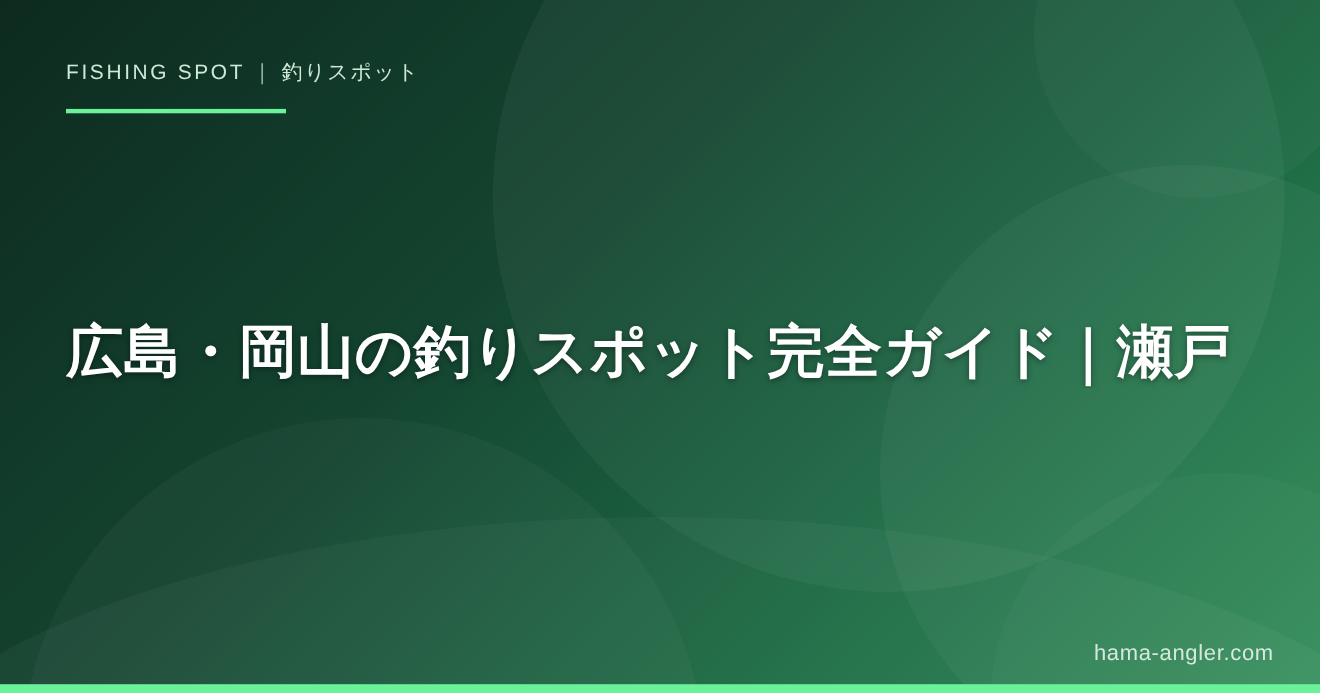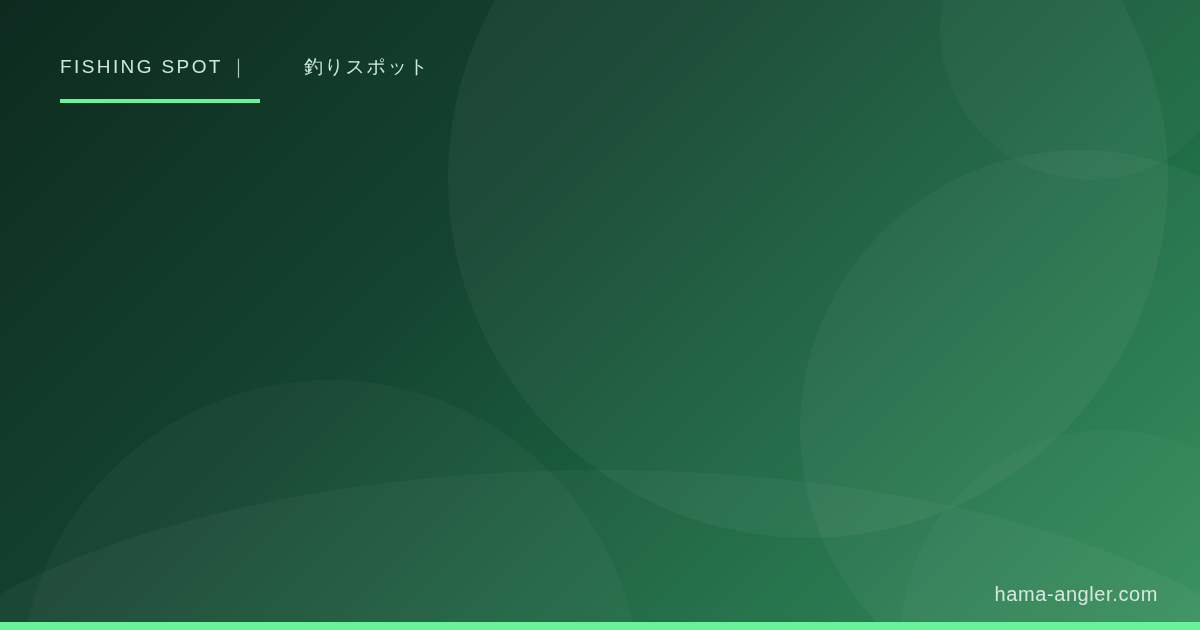--- a/index.html
+++ b/index.html
@@ -77,21 +77,20 @@
     line-height: 1.2;
     font-weight: 400;
   }
   .eyebrow .sep {
     display: inline-block;
     padding: 0 6px;
     color: #a9cfba;
   }
   .eyebrow .jp {
     letter-spacing: 1.6px;
-    margin-left: 48px;
   }
   .eyebrow-rule {
     margin-top: 20px;
     width: 200px;
     height: 4px;
     background: #6af29b;
   }
 
   .title {
     position: absolute;
@@ -142,20 +141,21 @@
 
   <div class="content">
 
     <div class="eyebrow-block">
       <div class="eyebrow">
         <span>FISHING SPOT</span><span class="sep">｜</span><span class="jp">釣りスポット</span>
       </div>
       <div class="eyebrow-rule"></div>
     </div>
 
+    <h1 class="title">広島・岡山の釣りスポット完全ガイド｜瀬戸</h1>
 
     <div class="site-url">hama-angler.com</div>
 
   </div>
 
   <div class="bottom-bar"></div>
 
 </div>
 
 </body></html>

